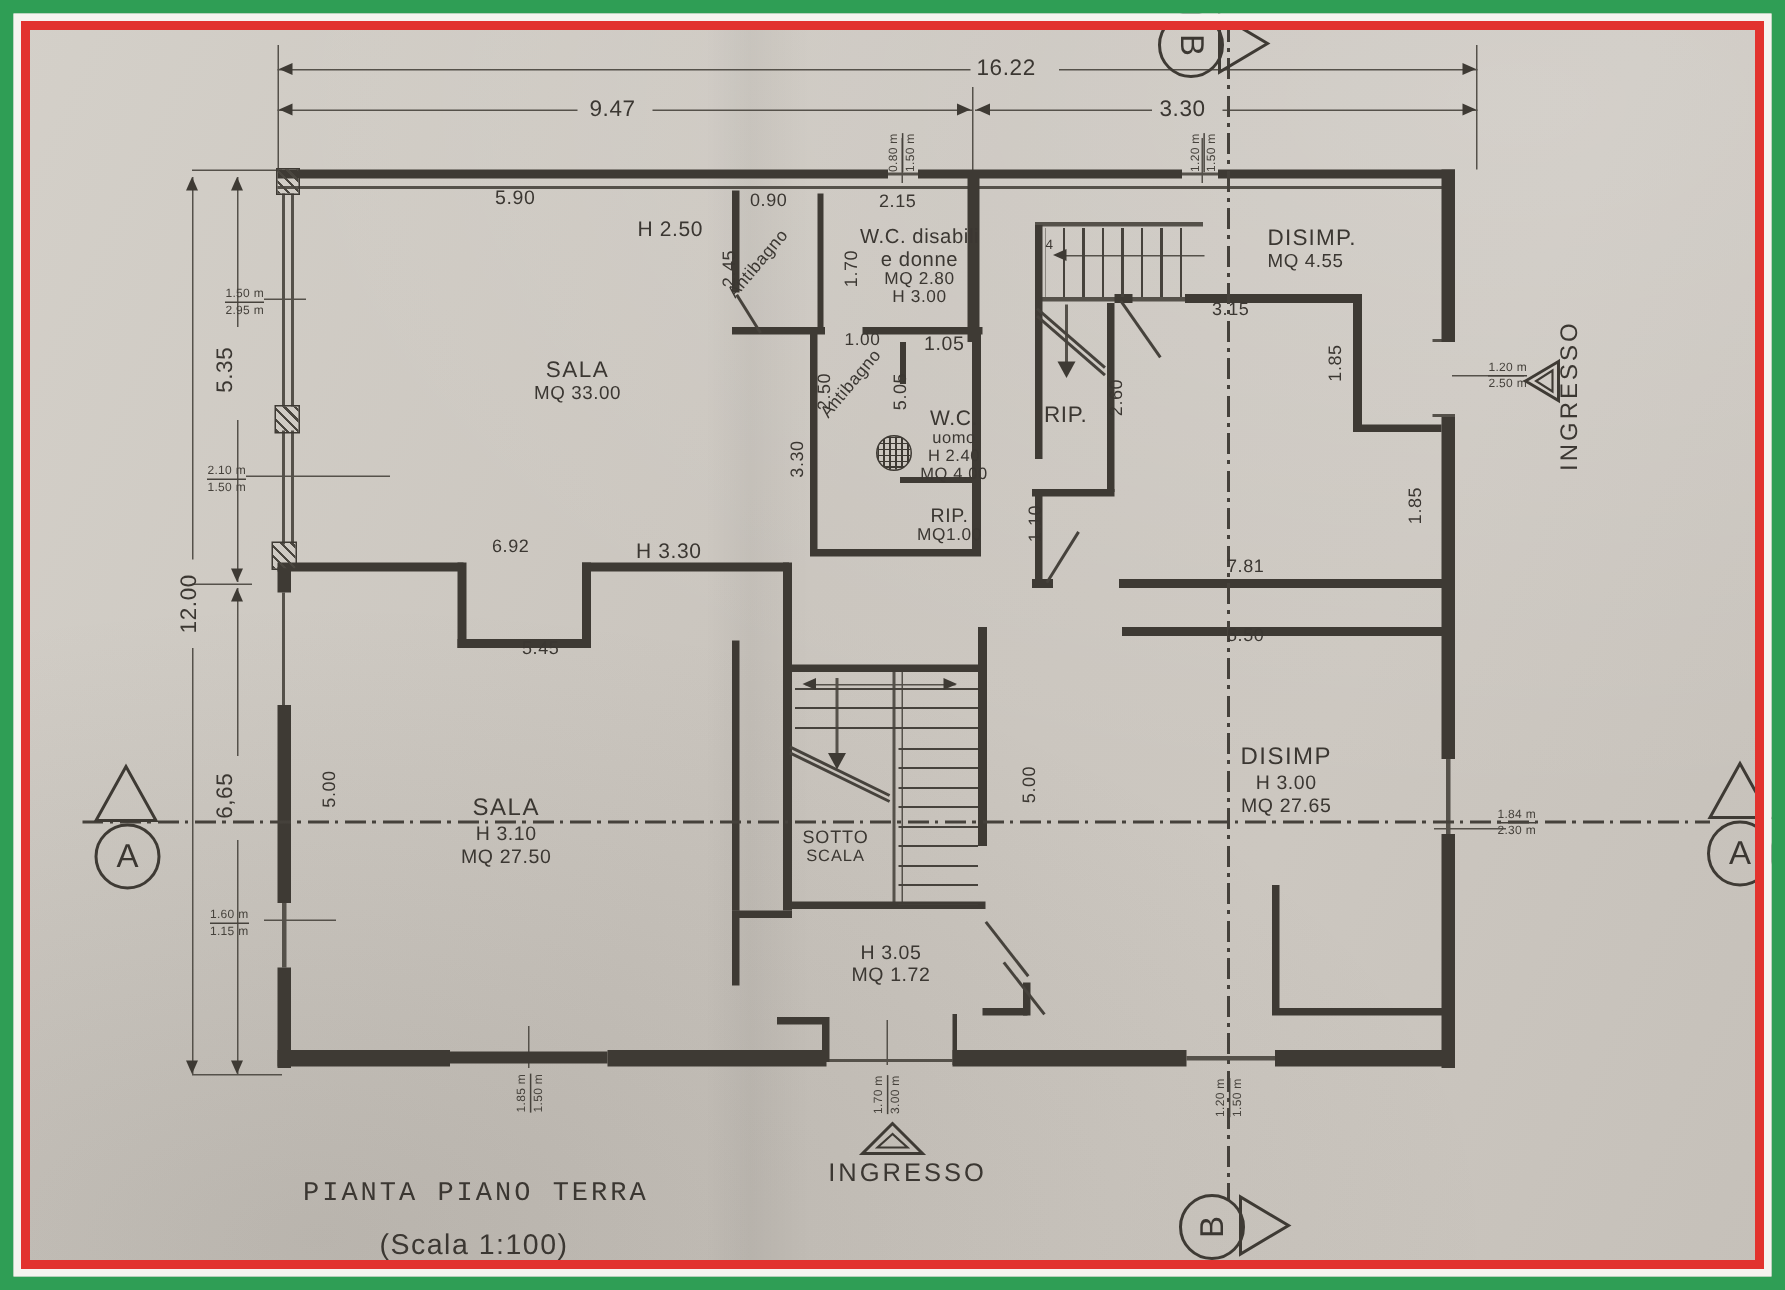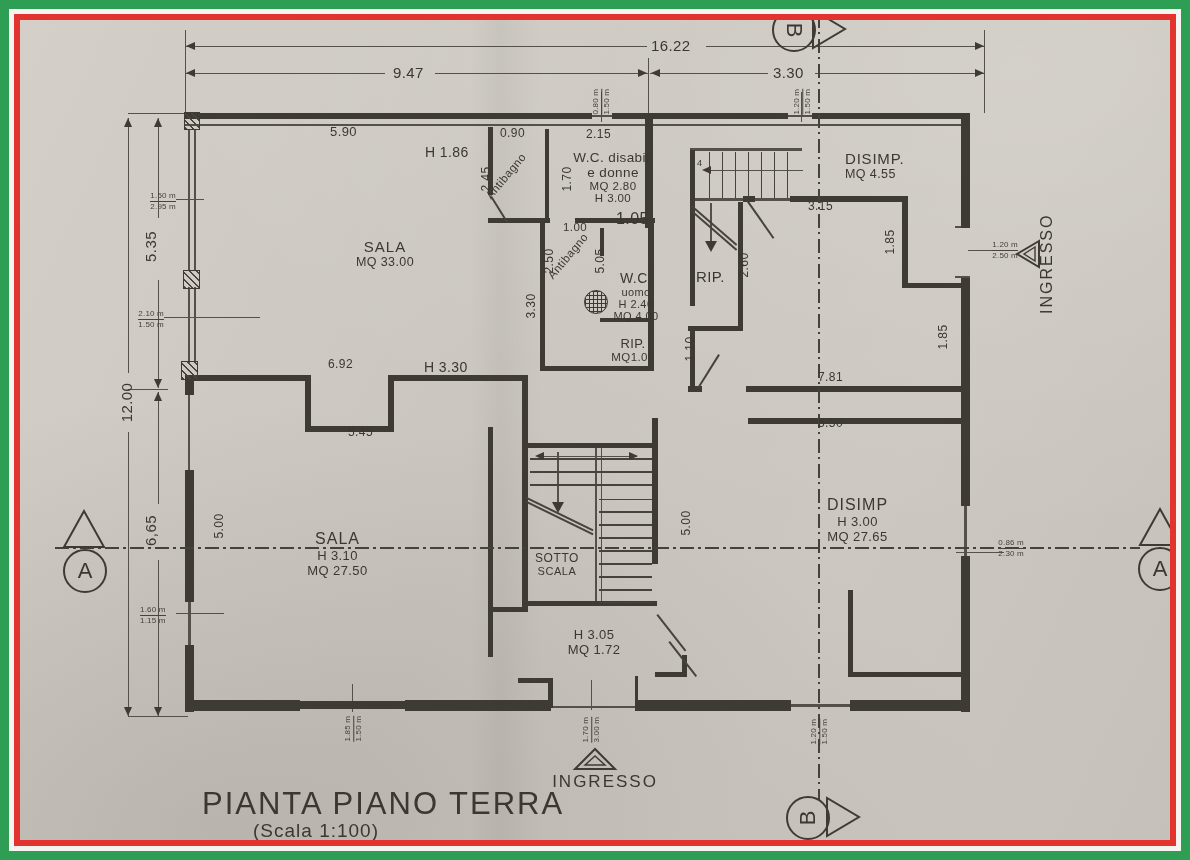--- a/index.html
+++ b/index.html
@@ -39,21 +39,21 @@
   .ah.u{border-width:0 4px 9px 4px;border-bottom-color:#3e3a34;}
   .ah.d{border-width:9px 4px 0 4px;border-top-color:#3e3a34;}
   .sah{position:absolute;width:0;height:0;border-style:solid;z-index:7;
     border-width:11px 6px 0 6px;border-color:#3e3a34 transparent transparent transparent;}
   .mcir{position:absolute;width:40px;height:40px;border:2px solid #3e3a34;border-radius:50%;z-index:12;
     display:flex;align-items:center;justify-content:center;font-size:22px;letter-spacing:0;}
   .tri{position:absolute;z-index:12;}
   .basin{position:absolute;width:22px;height:22px;border:1.5px solid #3e3a34;border-radius:50%;z-index:6;
     background:repeating-linear-gradient(90deg,#3e3a34 0 1px,transparent 1px 4px),
                repeating-linear-gradient(180deg,#3e3a34 0 1px,transparent 1px 4px);}
-  .title1{font-size:31px;letter-spacing:2px;color:#3b3732;}
+  .title1{font-size:18px;letter-spacing:2px;color:#3b3732;font-family:Liberation Mono, monospace;}
   .title2{font-size:19px;letter-spacing:1px;}
   .ing{font-size:17px;letter-spacing:2px;}
   .vtxt{position:absolute;z-index:10;writing-mode:vertical-rl;transform:rotate(180deg);font-size:16px;letter-spacing:2px;}
 </style>
 </head>
 <body>
 
 <div class="stage">
   <div class="shade"></div>
 
@@ -203,40 +203,40 @@
   <div class="diag" style="left:658px;top:614px;width:46px;transform:rotate(52deg)"></div>
   <div class="diag" style="left:670px;top:641px;width:44px;transform:rotate(52deg)"></div>
   <div class="diag" style="left:492px;top:196px;width:30px;transform:rotate(58deg)"></div>
 
   <div class="basin" style="left:584px;top:290px"></div>
 
   <div class="dash-h" style="left:55px;top:547px;width:1085px"></div>
   <div class="dash-v" style="left:818px;top:14px;height:786px"></div>
 
   <div class="lbl" style="left:330px;top:124px">5.90</div>
-  <div class="lbl" style="left:425px;top:144px;font-size:14px">H 1.86</div>
+  <div class="lbl" style="left:425px;top:144px;font-size:14px">H 2.50</div>
   <div class="lbl ctr" style="left:330px;top:238px;width:110px">
     <div class="room1">SALA</div>
     <div class="room2">MQ 33.00</div>
   </div>
 
   <div class="lbl" style="left:500px;top:126px;font-size:12px">0.90</div>
   <div class="lbl rot" style="left:466px;top:172px;width:40px;text-align:center;font-size:12px">2.45</div>
   <div class="lbl diagt" style="left:478px;top:170px;font-size:11.5px">Antibagno</div>
   <div class="lbl rot" style="left:547px;top:172px;width:40px;text-align:center;font-size:12px">1.70</div>
   <div class="lbl" style="left:586px;top:127px;font-size:12px">2.15</div>
   <div class="lbl ctr" style="left:558px;top:150px;width:110px">
     <div style="font-size:13.5px">W.C. disabili</div>
     <div style="font-size:13.5px">e donne</div>
     <div style="font-size:11.5px">MQ 2.80</div>
     <div style="font-size:11.5px">H 3.00</div>
   </div>
 
   <div class="lbl" style="left:563px;top:221px;font-size:11.5px">1.00</div>
-  <div class="lbl" style="left:616px;top:210px;font-size:16px">1.05</div>
+  <div class="lbl" style="left:616px;top:221px;font-size:13px">1.05</div>
   <div class="lbl rot" style="left:529px;top:254px;width:40px;text-align:center;font-size:12px">2.50</div>
   <div class="lbl diagt" style="left:540px;top:250px;font-size:11.5px">Antibagno</div>
   <div class="lbl rot" style="left:580px;top:254px;width:40px;text-align:center;font-size:12px">5.05</div>
   <div class="lbl rot" style="left:511px;top:299px;width:40px;text-align:center;font-size:12px">3.30</div>
   <div class="lbl ctr" style="left:606px;top:270px;width:60px">
     <div style="font-size:14px">W.C.</div>
     <div style="font-size:11px">uomo</div>
     <div style="font-size:11px">H 2.40</div>
     <div style="font-size:11px">MQ 4.00</div>
   </div>
@@ -312,21 +312,21 @@
     <span>1.50 m</span>
   </div>
   <div class="thin" style="left:801px;top:92px;width:1px;height:30px"></div>
 
   <div class="win" style="left:986px;top:240px;text-align:right;width:32px">
     <span class="u">1.20 m</span><br>
     <span>2.50 m</span>
   </div>
   <div class="thin" style="left:968px;top:250px;width:48px;height:1px"></div>
   <div class="win" style="left:992px;top:538px;text-align:right;width:32px">
-    <span class="u">0.86 m</span><br>
+    <span class="u">1.84 m</span><br>
     <span>2.30 m</span>
   </div>
   <div class="thin" style="left:956px;top:552px;width:48px;height:1px"></div>
 
   <div class="win rot" style="left:335px;top:719px;width:36px;text-align:center">
     <span class="u">1.85 m</span><br>
     <span>1.50 m</span>
   </div>
   <div class="thin" style="left:352px;top:684px;width:1px;height:28px"></div>
   <div class="win rot" style="left:573px;top:720px;width:36px;text-align:center">

